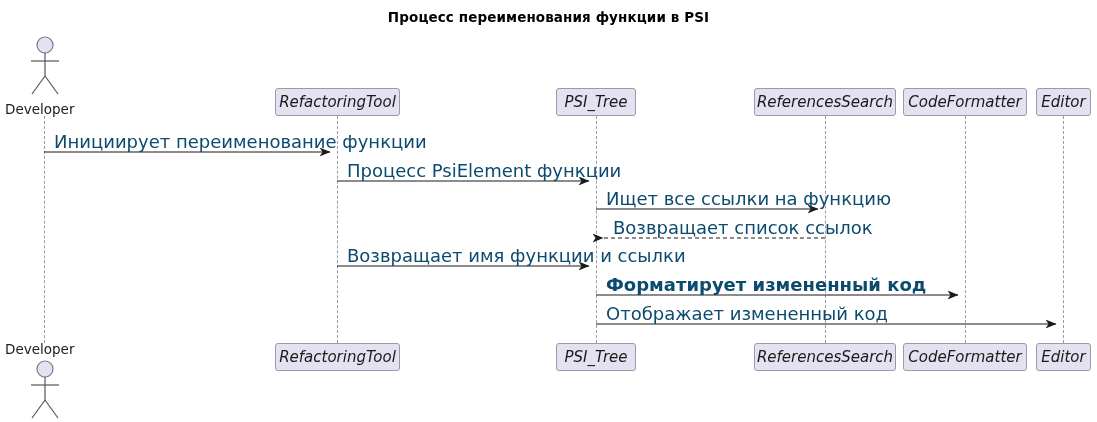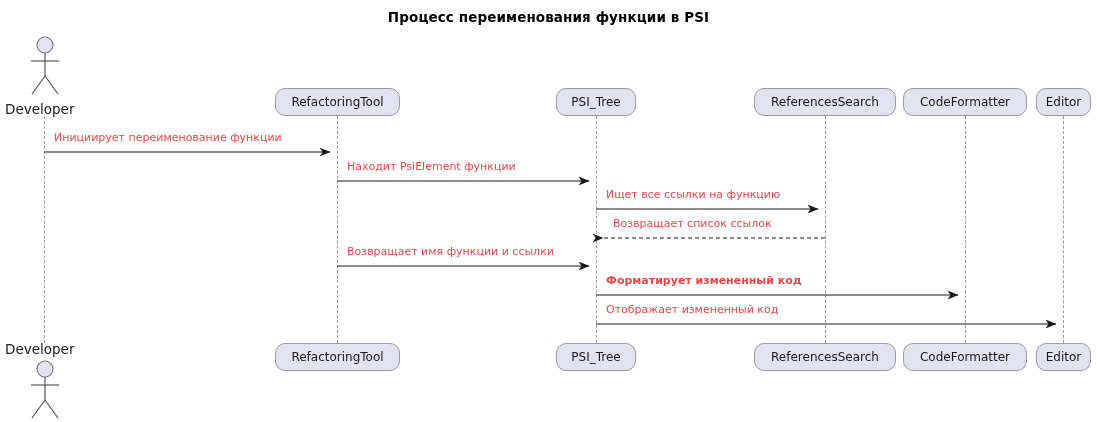--- a/index.html
+++ b/index.html
@@ -28,44 +28,45 @@
     font-size: 13.5px;
     font-weight: bold;
     color: #000000;
     letter-spacing: 0.1px;
   }
   .participant-box {
     position: absolute;
     box-sizing: border-box;
     background: #E2E2F0;
     border: 1px solid #9a9aa8;
-    border-radius: 10px;
+    border-radius: 3px;
     display: flex;
     align-items: center;
     justify-content: center;
-    font-size: 12px;
+    font-size: 15px;
     color: #1a1a1a;
     height: 28px;
     white-space: nowrap;
+    font-style: italic;
   }
   .lifeline {
     position: absolute;
     width: 0;
     border-left: 1px dashed #9a9aa8;
   }
   .actor-label {
     position: absolute;
     font-size: 13.5px;
     color: #1a1a1a;
     white-space: nowrap;
   }
   .msg-label {
     position: absolute;
-    font-size: 11px;
-    color: #ef4444;
+    font-size: 18px;
+    color: #0c4a6e;
     white-space: nowrap;
   }
   svg.overlay {
     position: absolute;
     left: 0;
     top: 0;
     width: 1097px;
     height: 422px;
     pointer-events: none;
   }
@@ -165,20 +166,20 @@
     </g>
     <g>
       <line x1="596" y1="295" x2="958" y2="295" stroke="#1a1a1a" stroke-width="1.2" marker-end="url(#arrow-filled-r)"></line>
     </g>
     <g>
       <line x1="596" y1="324" x2="1056" y2="324" stroke="#1a1a1a" stroke-width="1.2" marker-end="url(#arrow-filled-r)"></line>
     </g>
   </svg>
 
   <div class="msg-label" style="left:54px;  top:131px;">Инициирует переименование функции</div>
-  <div class="msg-label" style="left:347px; top:160px;">Находит PsiElement функции</div>
+  <div class="msg-label" style="left:347px; top:160px;">Процесс PsiElement функции</div>
   <div class="msg-label" style="left:606px; top:188px;">Ищет все ссылки на функцию</div>
   <div class="msg-label" style="left:613px; top:217px;">Возвращает список ссылок</div>
   <div class="msg-label" style="left:347px; top:245px;">Возвращает имя функции и ссылки</div>
   <div class="msg-label" style="left:606px; top:274px;font-weight:bold;">Форматирует измененный код</div>
   <div class="msg-label" style="left:606px; top:303px;">Отображает измененный код</div>
 
 </div>
 
 </body></html>

